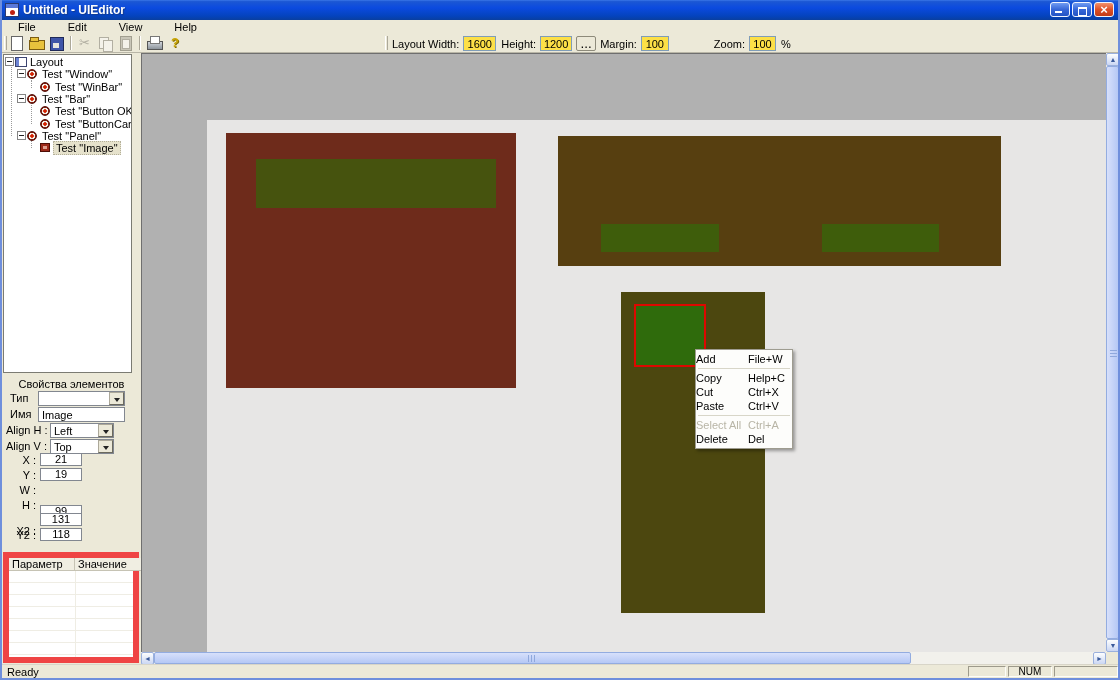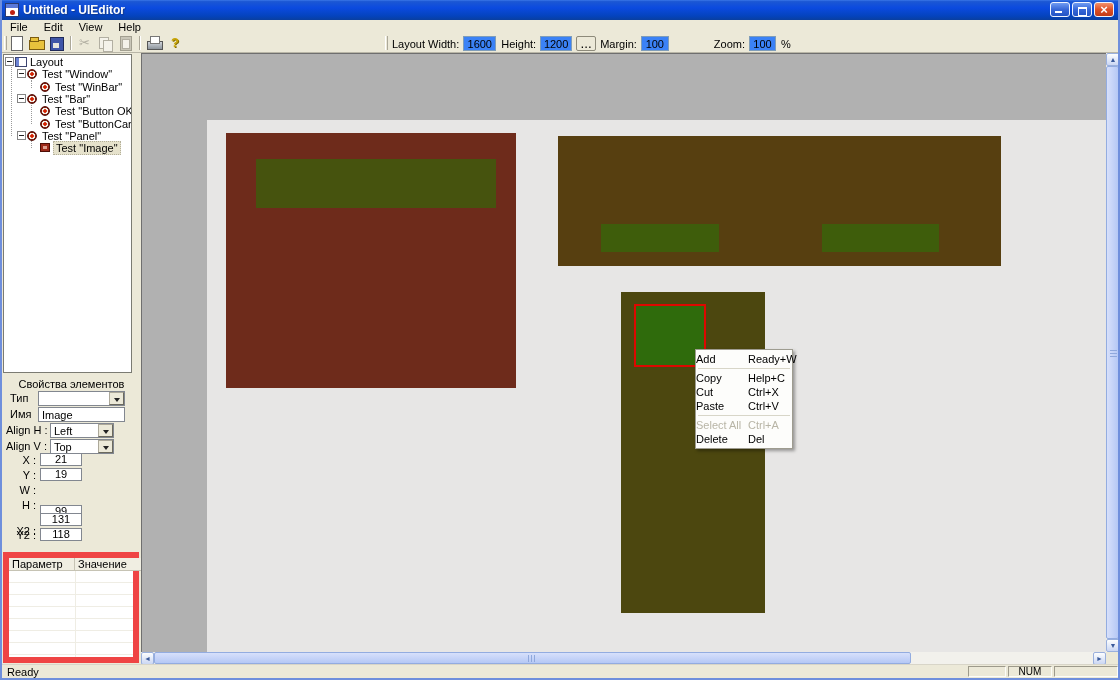--- a/index.html
+++ b/index.html
@@ -19,21 +19,21 @@
   #title-buttons { position:absolute; right:4px; top:2px; display:flex; gap:2px; }
   .tbtn { width:20px; height:15px; border-radius:3px; border:1px solid #eef3ff; position:relative;
     background:linear-gradient(180deg,#6f9bf2 0%,#3767d8 50%,#2253c4 100%); }
   .tbtn.close { background:linear-gradient(180deg,#f2926c 0%,#dd5028 50%,#c23b16 100%); }
   .tbtn.min::after { content:""; position:absolute; left:4px; bottom:3px; width:7px; height:2px; background:#fff; }
   .tbtn.restore::after { content:""; position:absolute; left:5px; top:4px; width:7px; height:6px; border:1px solid #fff; border-top-width:2px; background:transparent; }
   .tbtn.close::after { content:"×"; position:absolute; left:0; top:-1px; width:100%; text-align:center; color:#fff; font-weight:bold; font-size:13px; }
 
   
   #menubar { position:absolute; left:0; top:20px; width:100%; height:14px; background:#ece9d8; display:flex; align-items:center; }
-  .menu-item { padding:0 8px; height:13px; line-height:13px; }
+  .menu-item { padding:0 16px; height:13px; line-height:13px; }
 
   
   #toolbar { position:absolute; left:0; top:34px; width:100%; height:19px; background:#ece9d8; border-bottom:1px solid #b9b6a7; }
   .gripper { position:absolute; top:2px; width:3px; height:14px; border-left:1px solid #fff; border-right:1px solid #aca899; }
   #tb-icons { position:absolute; left:6px; top:1px; display:flex; align-items:center; gap:3px; }
   .tbi { width:17px; height:16px; position:relative; }
   .tbi-sep { width:2px; height:14px; border-left:1px solid #aca899; border-right:1px solid #fff; margin:0 2px; }
   .new-icon::before { content:""; position:absolute; left:3px; top:1px; width:10px; height:13px; background:#fff; border:1px solid #666; }
   .open-icon::before { content:""; position:absolute; left:1px; top:5px; width:14px; height:8px; background:#e8c23c; border:1px solid #7c5c10; }
   .open-icon::after { content:""; position:absolute; left:2px; top:2px; width:7px; height:3px; background:#e8c23c; border:1px solid #7c5c10; }
@@ -42,21 +42,21 @@
   .cut-icon::before { content:"✂"; position:absolute; left:2px; top:0px; color:#b2afa2; font-size:13px; }
   .copy-icon::before { content:""; position:absolute; left:2px; top:2px; width:8px; height:10px; background:#f4f2ea; border:1px solid #b2afa2; }
   .copy-icon::after { content:""; position:absolute; left:6px; top:5px; width:8px; height:10px; background:#f4f2ea; border:1px solid #b2afa2; }
   .paste-icon::before { content:""; position:absolute; left:3px; top:1px; width:10px; height:13px; background:#c9c6b8; border:1px solid #a29f90; }
   .paste-icon::after { content:""; position:absolute; left:5px; top:4px; width:6px; height:8px; background:#f4f2ea; border:1px solid #b2afa2; }
   .print-icon::before { content:""; position:absolute; left:1px; top:6px; width:14px; height:7px; background:linear-gradient(180deg,#cfd4da,#8d949c); border:1px solid #555; }
   .print-icon::after { content:""; position:absolute; left:4px; top:1px; width:8px; height:6px; background:#fff; border:1px solid #777; }
   .help-icon::before { content:"?"; position:absolute; left:5px; top:0; font-size:13px; font-weight:bold; color:#c8a400; text-shadow:1px 1px 0 #8a7000; }
   #tb-fields { position:absolute; left:390px; top:1px; height:17px; display:flex; align-items:center; }
   .tb-label { margin-right:4px; }
-  .tb-edit { height:15px; background:#3b82f6; border:1px solid #7f9db9; text-align:center; font-size:11px; font-family:"Liberation Sans",sans-serif; padding:0; }
+  .tb-edit { height:15px; background:#fde047; border:1px solid #7f9db9; text-align:center; font-size:11px; font-family:"Liberation Sans",sans-serif; padding:0; }
   .tb-btn { width:20px; height:15px; background:#ece9d8; border:1px solid #8d8a7a; border-radius:2px; text-align:center; line-height:12px; margin:0 4px; }
 
   
   #leftpanel { position:absolute; left:0; top:53px; width:139px; height:611px; background:#ece9d8; }
   #treebox { position:absolute; left:1px; top:1px; width:129px; height:319px; background:#fff; border:1px solid #7b7b73; overflow:hidden; }
   .tree-row { position:absolute; left:0; height:12px; width:100%; display:flex; align-items:center; }
   .tree-label { padding:0 2px; white-space:nowrap; line-height:12px; }
   .tree-label.selected { background:#e6e2cc; border:1px dotted #b4b09a; }
   .expander { position:absolute; width:9px; height:9px; background:#fff; border:1px solid #848484; }
   .expander::after { content:""; position:absolute; left:1px; top:3px; width:5px; height:1px; background:#222; }
@@ -278,21 +278,21 @@
         <div class="shape" style="left: 65px; top: 66px; width: 899px; height: 532px; background: rgb(231, 230, 229);"></div>
         <div class="shape" style="left: 84px; top: 79px; width: 290px; height: 255px; background: rgb(110, 43, 27);"></div>
         <div class="shape" style="left: 114px; top: 105px; width: 240px; height: 49px; background: rgb(70, 83, 14);"></div>
         <div class="shape" style="left: 416px; top: 82px; width: 443px; height: 130px; background: rgb(87, 63, 16);"></div>
         <div class="shape" style="left: 459px; top: 170px; width: 118px; height: 28px; background: rgb(62, 93, 11);"></div>
         <div class="shape" style="left: 680px; top: 170px; width: 117px; height: 28px; background: rgb(62, 93, 11);"></div>
         <div class="shape" style="left: 479px; top: 238px; width: 144px; height: 321px; background: rgb(76, 71, 15);"></div>
         <div class="shape selected" style="left: 492px; top: 250px; width: 72px; height: 63px; background: rgb(47, 107, 12); border-color: rgb(221, 8, 0);"></div>
       </div>
     <div id="ctxmenu">
-        <div class="cmi"><span>Add</span><span class="sc">Ready+W</span></div>
+        <div class="cmi"><span>Add</span><span class="sc">File+W</span></div>
         <div class="cmsep"></div>
         <div class="cmi"><span>Copy</span><span class="sc">Help+C</span></div>
         <div class="cmi"><span>Cut</span><span class="sc">Ctrl+X</span></div>
         <div class="cmi"><span>Paste</span><span class="sc">Ctrl+V</span></div>
         <div class="cmsep"></div>
         <div class="cmi disabled"><span>Select All</span><span class="sc">Ctrl+A</span></div>
         <div class="cmi"><span>Delete</span><span class="sc">Del</span></div>
       </div>
   </div>
 

